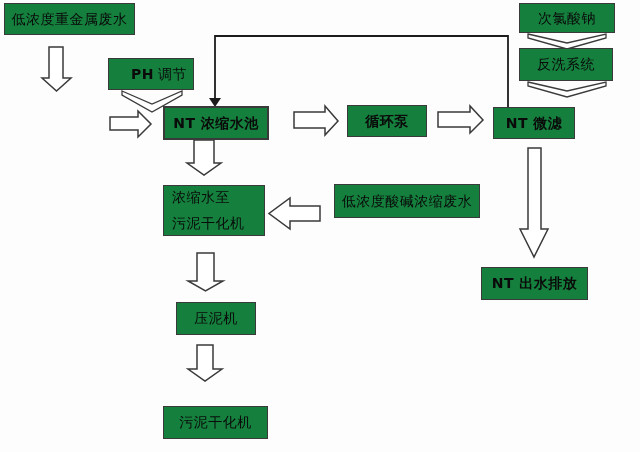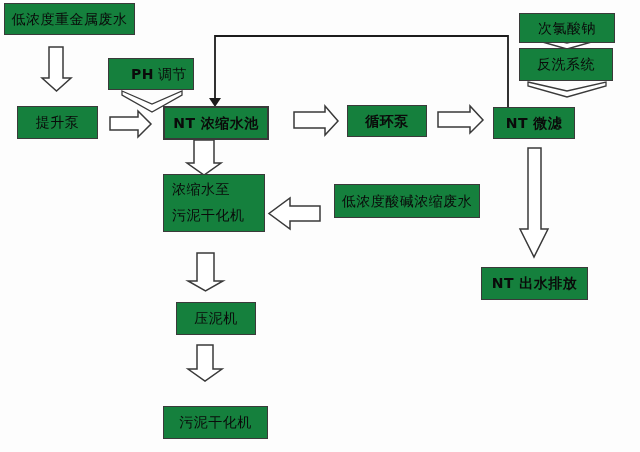--- a/index.html
+++ b/index.html
@@ -50,49 +50,46 @@
     <polygon class="chevarrow" points="528,82 567,91 606,82 606,86 567,97 528,86"></polygon>
 
     <path class="flowline" d="M508,107 L508,36 L215,36 L215,99"></path>
     <polygon class="flowhead" points="209,98 221,98 215,107"></polygon>
   </svg>
 
   <div class="node" style="left:4px;top:3px;width:131px;height:32px">
     <span>低浓度重金属废水</span>
   </div>
 
-  <div class="node" style="left:17px;top:106px;width:81px;height:33px">
-    <span>提升泵</span>
-  </div>
 
   <div class="node" style="left:108px;top:58px;width:86px;height:32px">
     <span><b class="lead">PH</b><span>调节</span></span>
   </div>
 
   <div class="node thick bold" style="left:163px;top:106px;width:106px;height:34px">
     <span>NT 浓缩水池</span>
   </div>
 
   <div class="node bold" style="left:347px;top:105px;width:80px;height:32px">
     <span>循环泵</span>
   </div>
 
   <div class="node bold" style="left:493px;top:107px;width:82px;height:32px">
     <span>NT 微滤</span>
   </div>
 
-  <div class="node" style="left:519px;top:13px;width:96px;height:30px">
+  <div class="node" style="left:519px;top:3px;width:96px;height:30px">
     <span>次氯酸钠</span>
   </div>
 
   <div class="node" style="left:519px;top:48px;width:94px;height:33px">
     <span>反洗系统</span>
   </div>
 
-  <div class="node left-align" style="left:163px;top:174px;width:102px;height:58px">
+  <div class="node left-align" style="left:163px;top:185px;width:102px;height:51px">
     <span class="lines">
       <span>浓缩水至</span>
       <span>污泥干化机</span>
     </span>
   </div>
 
   <div class="node" style="left:334px;top:184px;width:146px;height:34px">
     <span>低浓度酸碱浓缩废水</span>
   </div>
 

